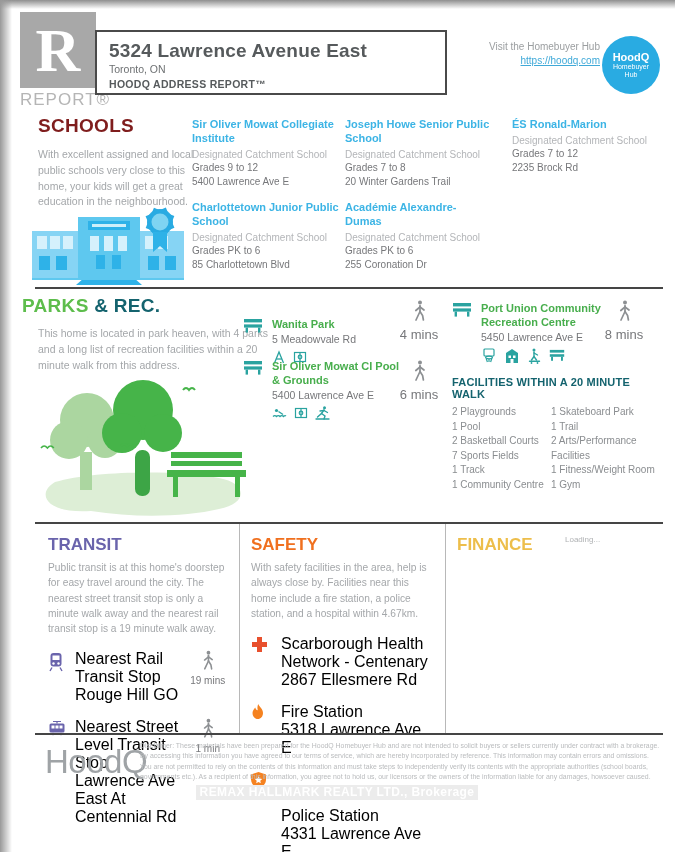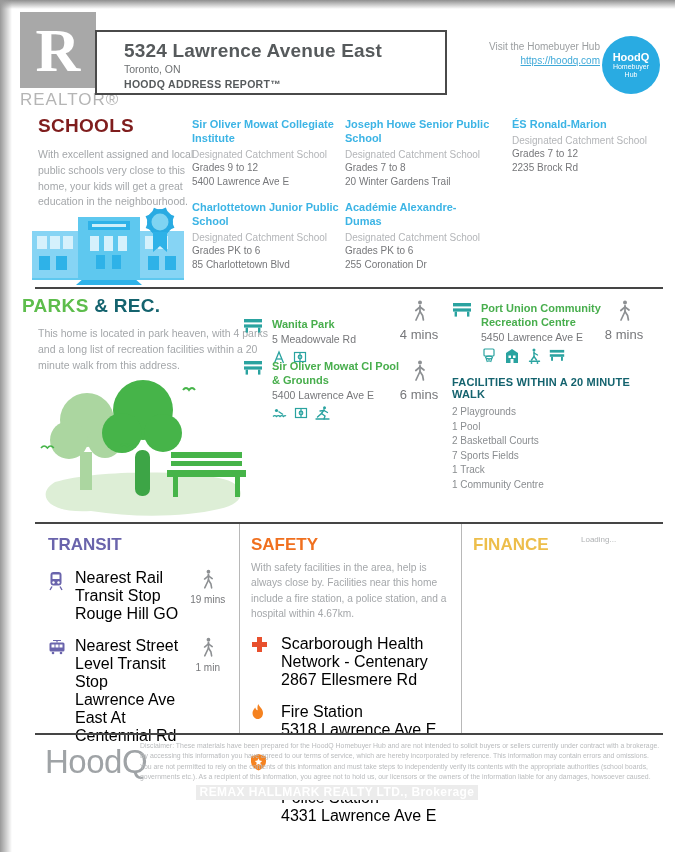--- a/index.html
+++ b/index.html
@@ -13,21 +13,21 @@
                background:linear-gradient(to right,#999,rgba(255,255,255,0)); }
 
   
   .realtor { position:absolute; left:20px; top:12px; z-index:1; }
   .realtor .sq { width:76px; height:76px; background:#a8a8a8; display:flex; align-items:center; justify-content:center; }
   .realtor .sq span { color:#fff; font-family:"Liberation Serif", serif; font-size:62px; font-weight:bold; line-height:1; }
   .realtor .wordmark { margin-top:2px; font-size:17px; color:#b5b5b5; letter-spacing:1px; }
 
   
   .addr-box { position:absolute; left:95px; top:30px; width:352px; height:65px; border:2px solid #4a4a4a;
-              background:#fff; z-index:2; padding:8px 10px 0 27px; }
+              background:#fff; z-index:2; padding:8px 10px 0 12px; }
   .addr-title { font-size:19px; font-weight:bold; color:#565a5c; letter-spacing:0.2px; }
   .addr-city  { font-size:10.5px; color:#6d7072; margin-top:1px; }
   .addr-report{ font-size:10.5px; font-weight:bold; color:#565a5c; margin-top:3px; letter-spacing:0.3px; }
 
   .hub-text { position:absolute; left:488px; top:41px; width:112px; font-size:10px; color:#9b9ea0; text-align:right; }
   .hub-link { position:absolute; left:488px; top:55px; width:112px; font-size:10px; color:#3fa9d8; text-align:right;
               text-decoration:underline; cursor:pointer; }
   .hub-badge { position:absolute; left:602px; top:36px; width:58px; height:58px; border-radius:50%;
                background:#29abe2; color:#fff; display:flex; flex-direction:column; align-items:center;
                justify-content:center; text-align:center; line-height:1.1; cursor:pointer; }
@@ -72,21 +72,21 @@
   .fac { position:absolute; left:452px; top:376px; width:212px; }
   .fac h3 { font-size:11px; font-weight:bold; color:#14636e; margin-bottom:5px; letter-spacing:0.2px; }
   .fac .cols { display:flex; }
   .fac ul { list-style:none; font-size:10px; color:#8a8d90; line-height:1.45; }
   .fac ul.c1 { width:99px; } .fac ul.c2 { width:113px; }
 
   
   .bottom { position:absolute; left:37px; top:524px; width:627px; height:209px; display:flex; }
   .panel { padding:11px 10px 0 11px; }
   .panel.transit { width:202px; }
-  .panel.safety  { width:223px; border-left:1px solid #b8b8b8; border-right:1px solid #b8b8b8; }
+  .panel.safety  { width:207px; border-left:1px solid #b8b8b8; border-right:1px solid #b8b8b8; }
   .panel.finance { flex:1; }
   .panel h2 { font-size:17px; margin-bottom:5px; }
   .panel.transit h2 { color:#6a64ac; }
   .panel.safety  h2 { color:#f0701f; }
   .panel.finance h2 { color:#edbe4b; display:inline-block; }
   .panel .desc { font-size:10.2px; }
   .loading { font-size:8px; color:#b0b2b4; vertical-align:top; margin-left:28px; }
 
   .t-item { display:flex; gap:7px; margin-top:14px; }
   .t-item .icn { flex:0 0 20px; padding-top:2px; }
@@ -107,21 +107,21 @@
 </head>
 <body>
 
 <div class="edge-top"></div>
 <div class="edge-left"></div>
 
 <div class="realtor">
   <div class="sq">
       <span>R</span>
     </div>
-  <div class="wordmark">REALTOR®</div>
+  <div class="wordmark">REPORT®</div>
 </div>
 
 <div class="addr-box">
   <div class="addr-title">5324 Lawrence Avenue East</div>
   <div class="addr-city">Toronto, ON</div>
   <div class="addr-report">HOODQ ADDRESS REPORT™</div>
 </div>
 
 <div class="hub-text">Visit the Homebuyer Hub</div>
 <a class="hub-link">https://hoodq.com</a>
@@ -387,28 +387,36 @@
   <h3>FACILITIES WITHIN A 20 MINUTE WALK</h3>
   <div class="cols">
     <ul class="c1">
       <li>2 Playgrounds</li>
       <li>1 Pool</li>
       <li>2 Basketball Courts</li>
       <li>7 Sports Fields</li>
       <li>1 Track</li>
       <li>1 Community Centre</li>
     </ul>
+    <ul class="c2">
+      <li>1 Skateboard Park</li>
+      <li>1 Trail</li>
+      <li>2 Arts/Performance Facilities</li>
+      <li>1 Fitness/Weight Room</li>
+      <li>1 Gym</li>
+    </ul>
   </div>
 </div>
 
 <div class="hline" style="top:522px"></div>
 
 <div class="bottom">
   <div class="panel transit">
     <h2>TRANSIT</h2>
+    <p class="desc">Public transit is at this home's doorstep for easy travel around the city. The nearest street transit stop is only a minute walk away and the nearest rail transit stop is a 19 minute walk away.</p>
     <div class="t-item">
       <div class="icn">
         <svg width="16" height="20" viewBox="0 0 16 20" fill="#6a64ac">
             <rect x="2.5" y="1" width="11" height="13.5" rx="3"></rect>
             <rect x="4.5" y="3.5" width="7" height="4.5" fill="#fff"></rect>
             <circle cx="5.5" cy="11.5" r="1.2" fill="#fff"></circle>
             <circle cx="10.5" cy="11.5" r="1.2" fill="#fff"></circle>
             <path d="M4 15.5 L2 19 M12 15.5 L14 19" stroke="#6a64ac" stroke-width="1.4"></path>
           </svg>
       </div>

